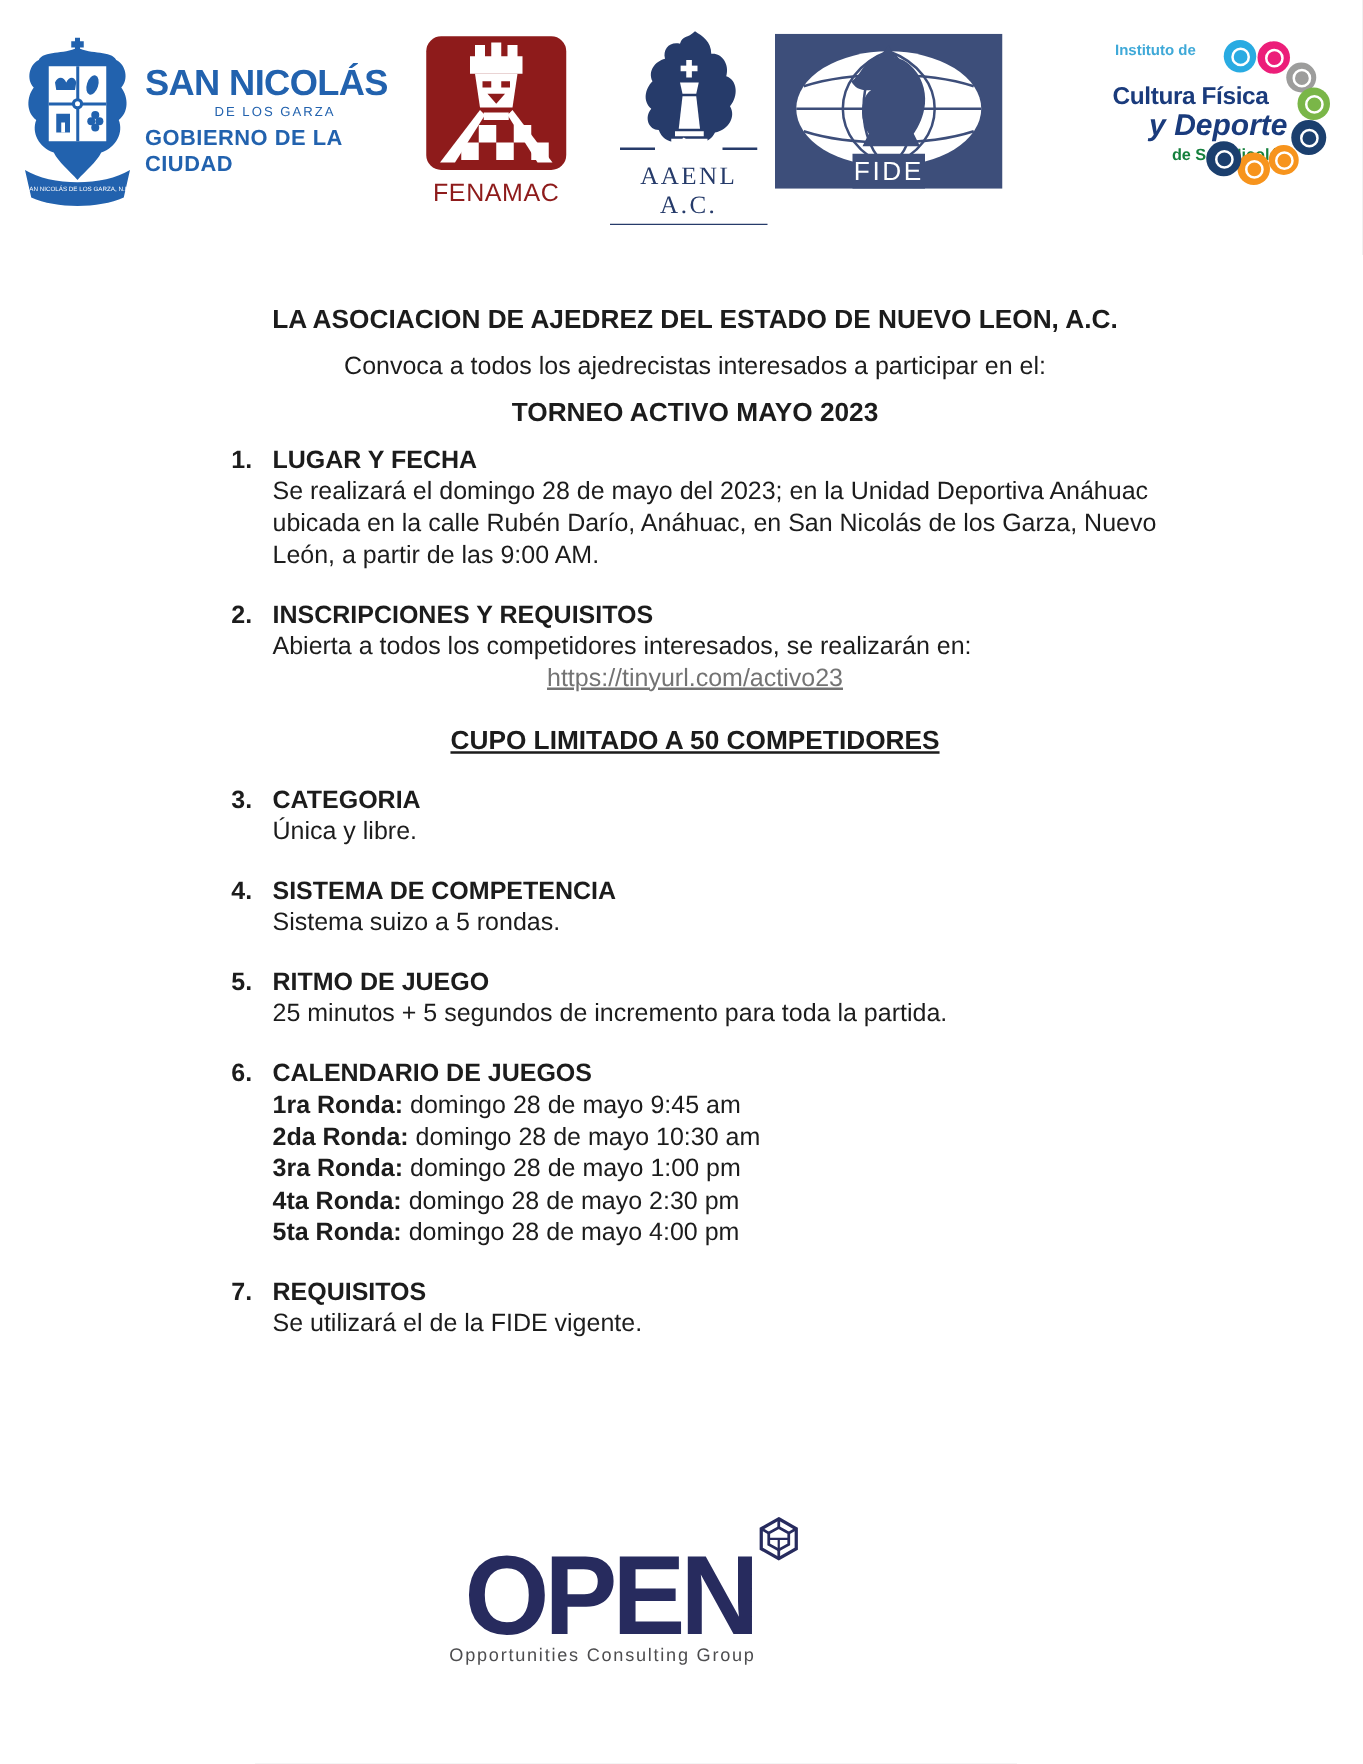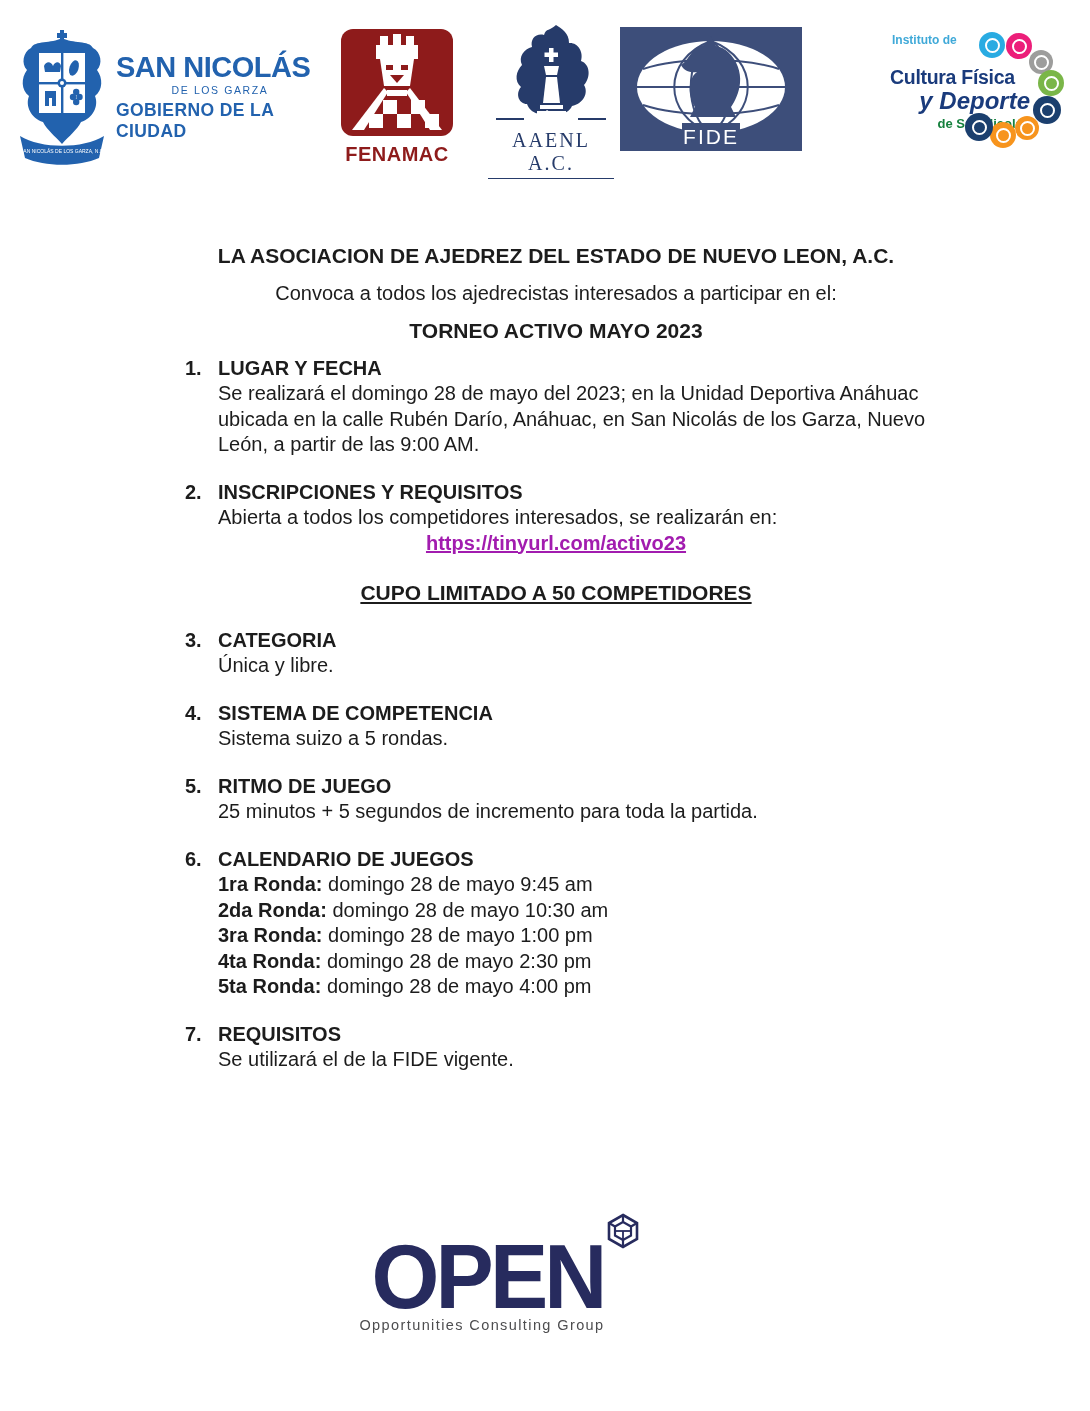--- a/index.html
+++ b/index.html
@@ -18,21 +18,21 @@
   .sn-logo{left:14px;top:30px;width:310px;height:140px;display:flex;}
   .sn-crest{width:96px;height:140px;flex:none;}
   .sn-text{padding-top:22px;margin-left:6px;color:#2262AE;}
   .sn-title{font-size:29px;font-weight:bold;letter-spacing:-0.5px;line-height:30px;}
   .sn-sub{display:flex;align-items:center;margin-top:2px;flex-direction:column;}
   .sn-sub-label{font-size:10.5px;letter-spacing:1.6px;color:#2262AE;}
   .sn-rule{flex:1;height:3px;background:#2262AE;margin-left:8px;margin-right:4px;}
   .sn-line2{font-size:17.5px;font-weight:bold;letter-spacing:0.4px;margin-top:4px;}
   
   .fen-logo{left:337px;top:28px;width:120px;text-align:center;}
-  .fen-label{font-size:20px;font-weight:bold;color:#8E1B1B;letter-spacing:0.5px;margin-top:1px;}
+  .fen-label{font-size:20px;font-weight:normal;color:#8E1B1B;letter-spacing:0.5px;margin-top:1px;}
   
   .aa-logo{left:488px;top:24px;width:126px;text-align:center;}
   .aa-label{display:inline-block;font-family:"Liberation Serif", serif;font-size:20px;color:#263B6A;
             letter-spacing:2px;border-bottom:1.5px solid #263B6A;padding:1px 2px 3px 2px;margin-top:2px;}
   
   .fide-logo{left:620px;top:27px;width:154px;height:124px;}
   
   .inc-logo{left:866px;top:33px;width:224px;height:140px;}
   .inc-text{padding-left:24px;width:140px;}
   .inc-l1{font-size:12px;color:#3FA9D8;font-weight:bold;margin-left:2px;}
@@ -44,21 +44,21 @@
   
   .doc{position:absolute;left:185px;top:243px;width:742px;font-size:20px;line-height:25.5px;}
   .center{text-align:center;}
   .doc-title{font-weight:bold;font-size:21px;}
   .doc-sub{margin-top:12px;}
   .sec{margin-top:22px;}
   .sec-head{display:flex;font-weight:bold;}
   .sec-num{width:33px;flex:none;}
   .sec-body{padding-left:33px;}
   .link-line{margin-top:0;}
-  .doc-link{color:#a21caf;font-weight:bold;text-decoration:underline;}
+  .doc-link{color:#737373;font-weight:normal;text-decoration:underline;}
   .cupo{margin-top:24px;font-weight:bold;font-size:21px;text-decoration:underline;}
   .round b{font-weight:bold;}
   .premiacion{margin-top:23px;}
   
   .open-logo{position:absolute;left:0;top:1231px;width:1008px;text-align:center;}
   .open-wrap{position:relative;display:inline-block;transform:translateX(-16px);}
   .open-word{font-size:90px;font-weight:bold;color:#272B5E;letter-spacing:-4px;line-height:92px;
              transform:scaleX(0.97);display:inline-block;}
   .open-cube{position:absolute;right:-30px;top:-18px;width:36px;height:36px;}
   .open-tag{font-size:14.5px;color:#4D4D4F;letter-spacing:1.4px;margin-top:-6px;transform:translateX(-6px);}

